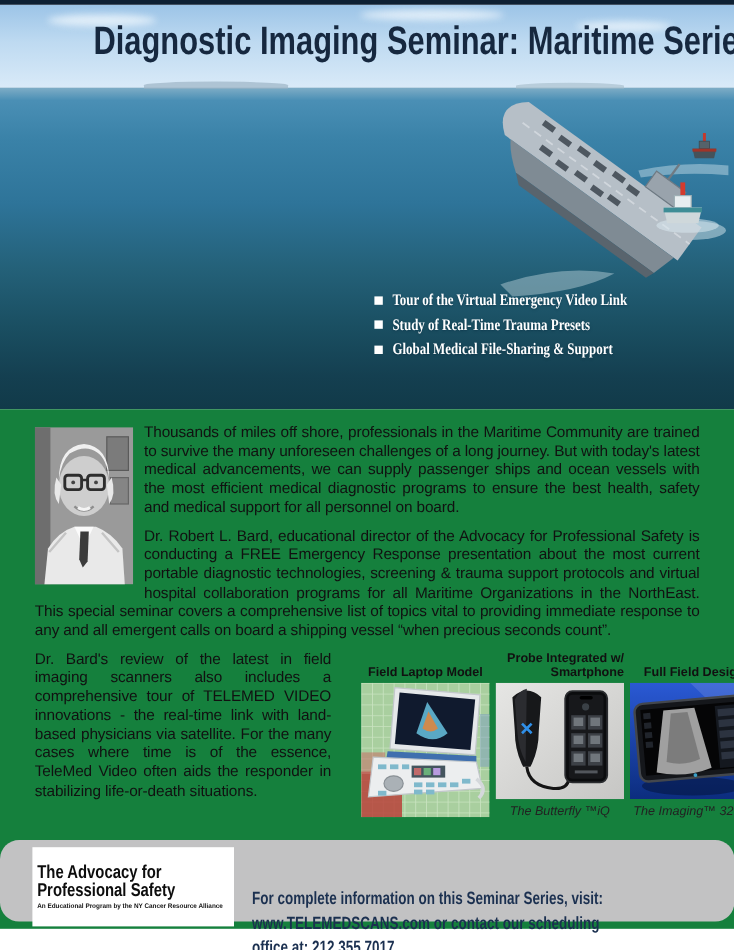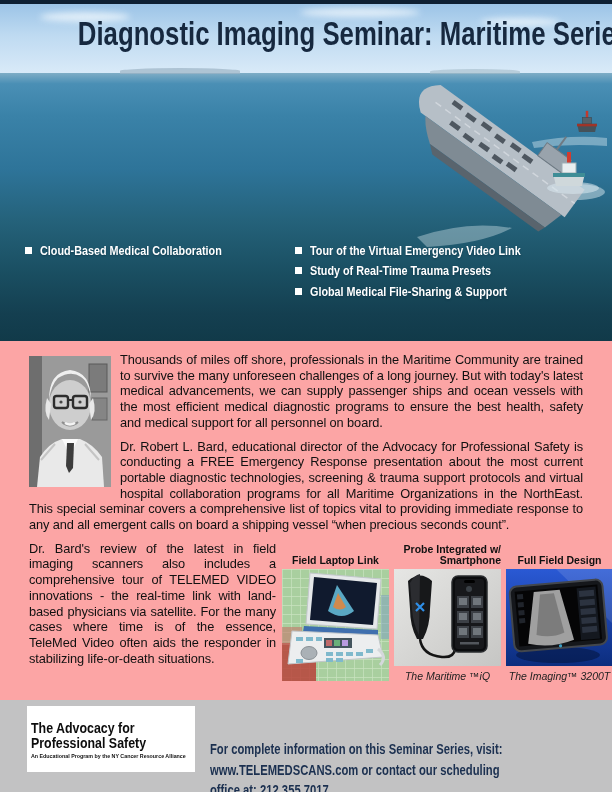--- a/index.html
+++ b/index.html
@@ -26,46 +26,46 @@
   .header-title span { display:inline-block; white-space:nowrap; font-size:33px; font-weight:bold;
     color:var(--navy,#16283f); transform:scaleX(0.78); transform-origin:center top; letter-spacing:0; }
 
   .main-title { position:absolute; left:33px; top:80px; z-index:4; color:#fff; font-weight:bold; }
   .main-title .line { display:block; font-size:35px; line-height:37.5px; white-space:nowrap;
     transform:scaleX(0.88); transform-origin:left center;
     text-shadow:0 1px 3px rgba(5,40,60,.55); }
 
   .topics { position:absolute; top:236px; margin:0; padding:0; list-style:none; z-index:4; }
   .topics-left { left:25px; }
-  .topics-right { left:295px; }
+  .topics-right { left:312px;font-family:Liberation Serif, serif; }
   .topics li { display:flex; align-items:center; height:20.5px; color:#fff; font-weight:bold; }
   .topics li::before { content:""; width:7px; height:7px; background:#fff; margin-right:8px; flex:none; }
   .topics li span { font-size:13.5px; transform:scaleX(0.8); transform-origin:left center; white-space:nowrap;
     text-shadow:0 1px 2px rgba(5,40,60,.5); }
 
   .ship-svg { position:absolute; right:0; top:48px; z-index:2; }
 
   
   .article { position:absolute; top:341px; left:0; width:612px; height:433px;
-    background:#fca5a5; padding:11px 29px 0 29px; box-sizing:border-box; color:#111; }
+    background:#15803d; padding:11px 29px 0 29px; box-sizing:border-box; color:#111; }
   .portrait { float:left; width:82px; height:131px; margin:4px 9px 2px 0; }
   p.body { font-size:12.8px; line-height:15.7px; text-align:justify; margin:0 0 8px 0; letter-spacing:-0.1px; }
 
-  .bottom-row { display:flex; margin-top:5px; }
+  .bottom-row { display:flex; margin-top:5px;gap:19px; }
   .col-text { width:247px; margin-right:6px; flex:none; }
   .products { display:flex; gap:5px; flex:1; }
   .product { width:107px; flex:none; }
   .cap-top { height:26px; display:flex; align-items:flex-end; justify-content:center;
     text-align:right; font-weight:bold; font-size:10.5px; line-height:11.5px; color:#111; }
   .prod-img { display:block; width:107px; margin-top:2px; }
   .prod-img.tall { margin-bottom:-15px; }
   .cap-bottom { font-style:italic; font-size:10.5px; text-align:center; margin-top:4px; color:#222; height:12px; }
 
   
-  .footer { position:absolute; top:700px; left:0; width:612px; height:92px; background:#c2c2c3; }
+  .footer { position:absolute; top:700px; left:0; width:612px; height:68px; background:#c2c2c3;border-radius:16px; }
   .logo-box { position:absolute; left:27px; top:6px; width:168px; height:66px; background:#fff;
     display:flex; align-items:center; padding:2px 3px; box-sizing:border-box; }
   .logo-text { margin-left:1px; }
   .logo-line { font-size:15.5px; line-height:15.5px; font-weight:bold; color:#0d0d0d;
     transform:scaleX(0.8); transform-origin:left center; white-space:nowrap; }
   .logo-sub { font-size:5.6px; font-weight:bold; color:#111; margin-top:2px; white-space:nowrap;
     transform:scaleX(0.95); transform-origin:left center; }
   .footer-info { position:absolute; left:210px; top:11px; color:var(--footer_text,#1b3050); font-weight:bold;margin-top:28px; }
   .info-line { font-size:14.8px; line-height:20.5px; transform:scaleX(0.76); transform-origin:left center; white-space:nowrap; }
 </style>
@@ -128,23 +128,20 @@
         <rect x="-16" y="3" width="32" height="4" fill="#a03428"></rect>
       </g>
     </svg>
 
     <h1 class="header-title" style="margin:0;">
       <span>Diagnostic Imaging Seminar: Maritime Series</span>
     </h1>
 
 
     <ul class="topics topics-left">
-      <li>
-          <span>Cloud-Based Medical Collaboration</span>
-        </li>
     </ul>
     <ul class="topics topics-right">
       <li>
           <span>Tour of the Virtual Emergency Video Link</span>
         </li>
       <li>
           <span>Study of Real-Time Trauma Presets</span>
         </li>
       <li>
           <span>Global Medical File-Sharing &amp; Support</span>
@@ -180,21 +177,21 @@
     <p class="body">Dr. Robert L. Bard, educational director of the Advocacy for Professional Safety is conducting a FREE Emergency Response presentation about the most current portable diagnostic technologies, screening &amp; trauma support protocols and virtual hospital collaboration programs for all Maritime Organizations in the NorthEast.  This special seminar covers a comprehensive list of topics vital to providing immediate response to any and all emergent calls on board a shipping vessel “when precious seconds count”.</p>
 
     <div class="bottom-row">
       <div class="col-text">
         <p class="body">Dr. Bard's review of the latest in field imaging scanners also includes a comprehensive tour of TELEMED VIDEO innovations - the real-time link with land-based physicians via satellite.  For the many cases where time is of the essence, TeleMed Video often aids the responder in stabilizing life-or-death situations.</p>
       </div>
 
       <div class="products">
 
         <figure class="product" style="margin:0;">
-          <div class="cap-top">Field Laptop Link</div>
+          <div class="cap-top">Field Laptop Model</div>
           <svg class="prod-img tall" viewBox="0 0 107 112">
             <defs>
               <pattern id="grid" width="9" height="9" patternUnits="userSpaceOnUse">
                 <path d="M9 0H0V9" fill="none" stroke="#c9e3c0" stroke-width="1.4"></path>
               </pattern>
             </defs>
             <rect width="107" height="112" fill="#a9cf9f"></rect>
             <rect width="107" height="112" fill="url(#grid)"></rect>
             <rect x="0" y="74" width="34" height="38" fill="#b8423a" opacity="0.85"></rect>
             <rect x="0" y="58" width="20" height="18" fill="#c4776a" opacity="0.6"></rect>
@@ -257,21 +254,21 @@
             <g fill="#70767c">
               <rect x="65" y="29" width="8" height="7"></rect>
                 <rect x="79" y="29" width="8" height="7"></rect>
               <rect x="65" y="44" width="8" height="7"></rect>
                 <rect x="79" y="44" width="8" height="7"></rect>
               <rect x="65" y="59" width="8" height="7"></rect>
                 <rect x="79" y="59" width="8" height="7"></rect>
             </g>
             <rect x="66" y="73" width="19" height="2.5" fill="#52565c"></rect>
           </svg>
-          <div class="cap-bottom">The Maritime ™iQ</div>
+          <div class="cap-bottom">The Butterfly ™iQ</div>
         </figure>
 
         <figure class="product" style="margin:0;">
           <div class="cap-top">Full Field Design</div>
           <svg class="prod-img" viewBox="0 0 107 97">
             <defs>
               <linearGradient id="bluebg" x1="0" y1="0" x2="0" y2="1">
                 <stop offset="0" stop-color="#2a59d4"></stop>
                   <stop offset="1" stop-color="#0c2d7e"></stop>
               </linearGradient>

